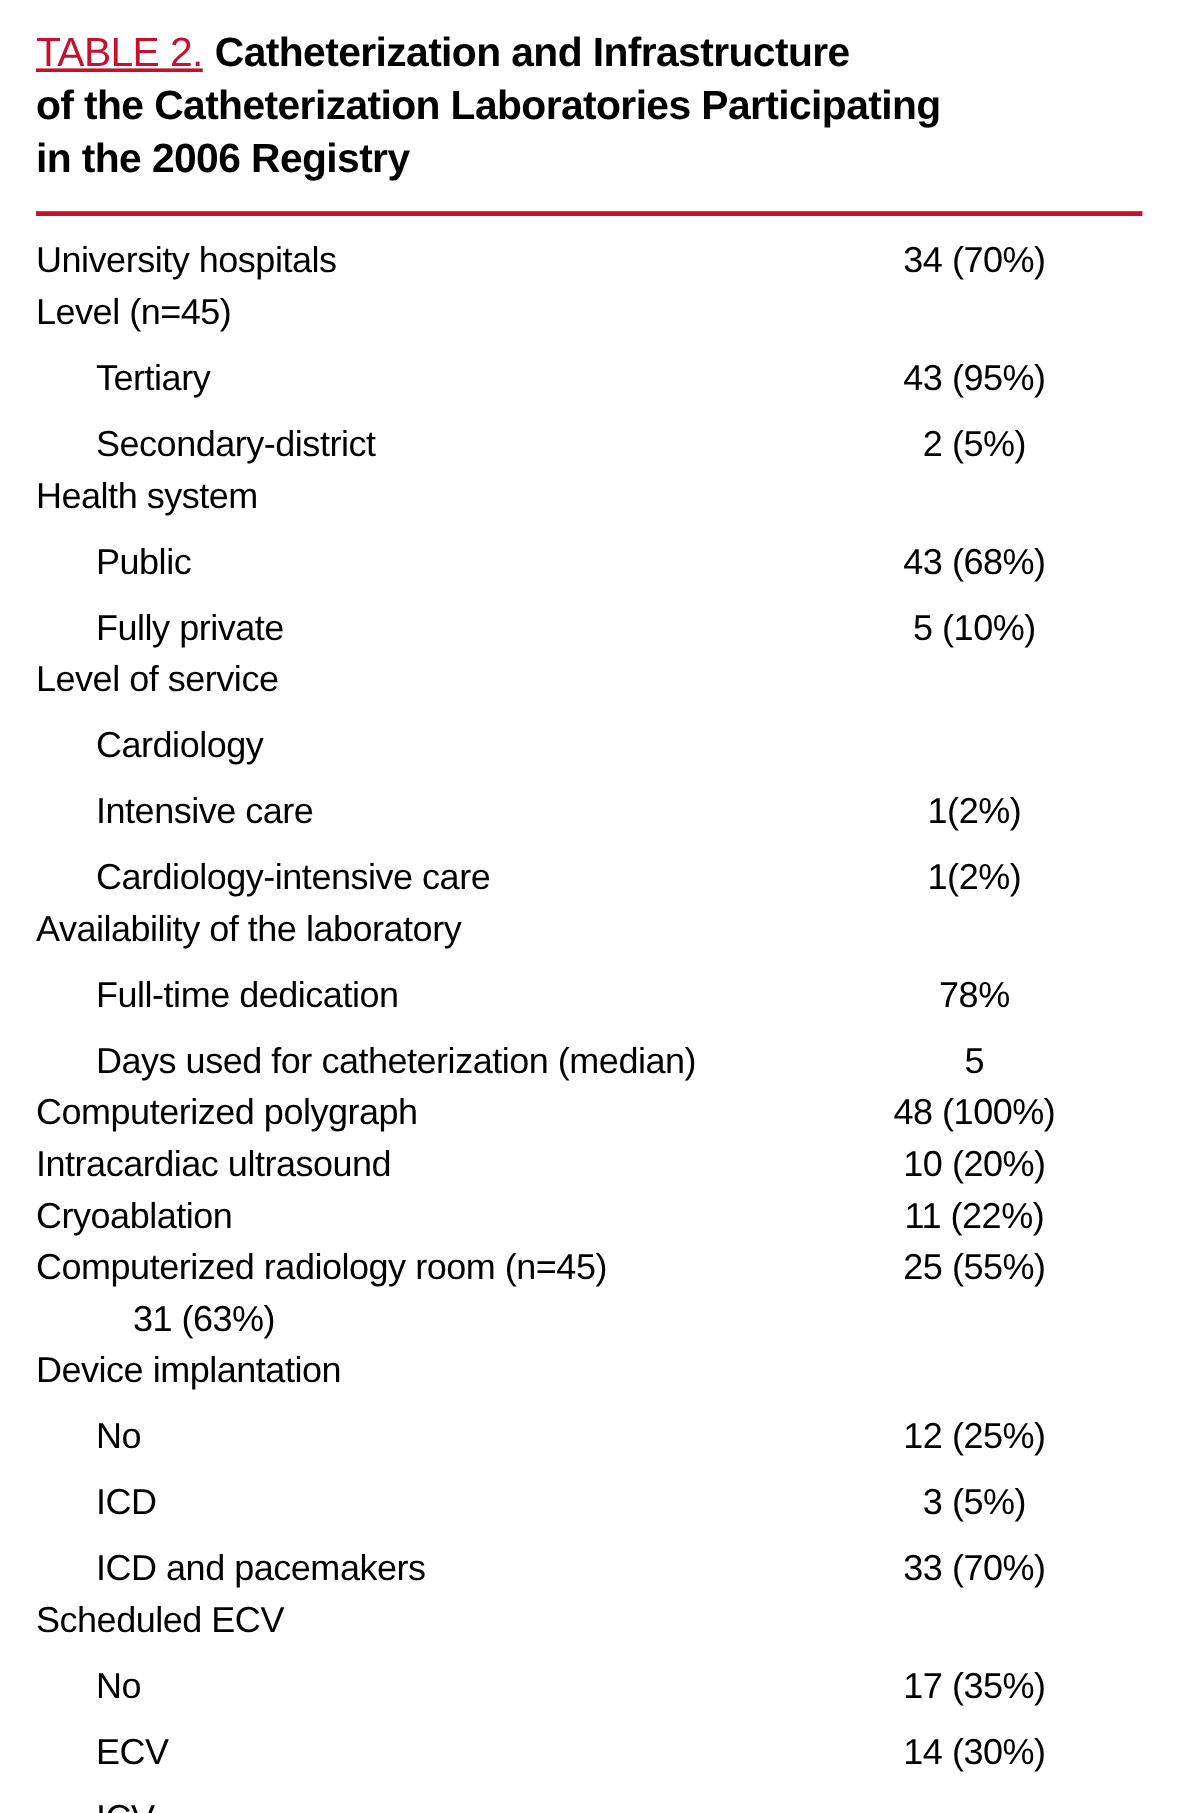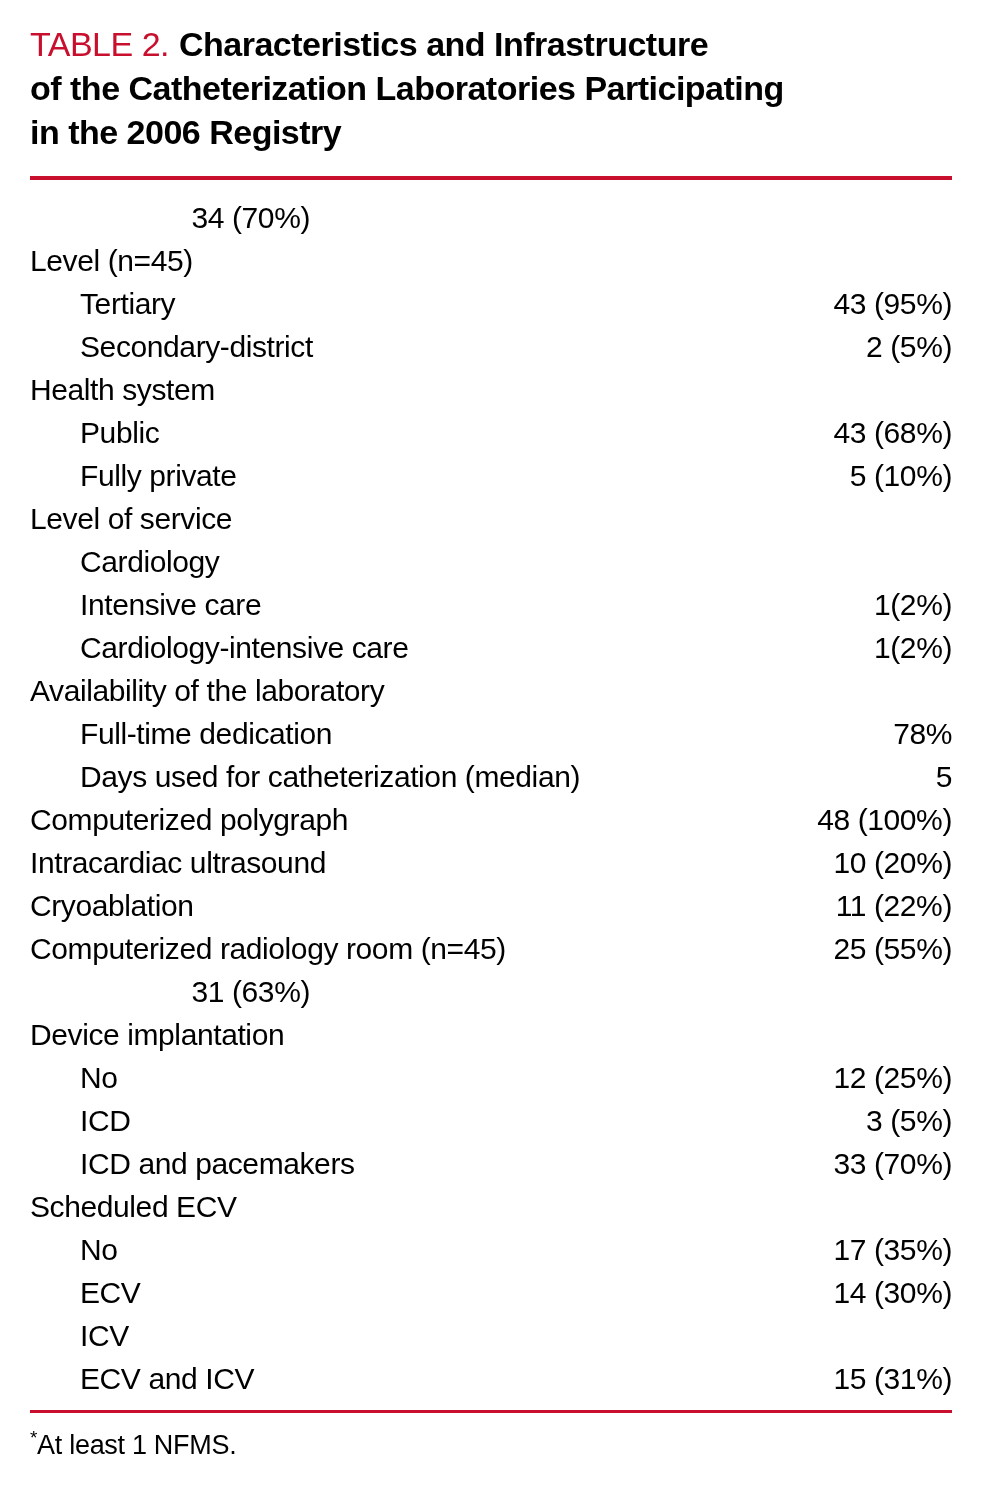--- a/index.html
+++ b/index.html
@@ -17,20 +17,21 @@
     font-size: 34px;
     line-height: 44px;
     font-weight: 700;
     letter-spacing: -0.5px;
     margin-top: 8px;
   }
   .title-label {
     font-weight: 400;
     color: var(--accent, #C8102E);
     margin-right: 10px;
+    text-decoration: underline;
   }
 
   .rule {
     border: none;
     height: 4px;
     background: var(--accent, #C8102E);
     margin: 22px 0 6px 0;
   }
   .rule.bottom {
     height: 3px;
@@ -46,52 +47,53 @@
     align-items: baseline;
     font-size: 30px;
     line-height: 43px;
     letter-spacing: -0.4px;
   }
   .row .label {
     flex: 1 1 auto;
     white-space: nowrap;
     overflow: hidden;
   }
-  .row.indent .label { padding-left: 50px; }
+  .row.indent .label { padding-left: 50px; margin-top: 12px; }
   .row .value {
     flex: 0 0 280px;
-    text-align: right;
+    text-align: center;
     white-space: nowrap;
   }
 
   
   .footnotes {
     font-size: 27px;
     line-height: 37px;
     letter-spacing: -0.3px;
   }
   .footnotes .fn-marker {
     vertical-align: super;
     font-size: 19px;
     line-height: 0;
   }
 </style>
 </head>
 <body style="--accent: #C8102E;">
 
 <div class="title-block">
-  <span class="title-label">TABLE 2.</span><span>Characteristics and Infrastructure</span>
+  <span class="title-label">TABLE 2.</span><span>Catheterization and Infrastructure</span>
   <div>of the Catheterization Laboratories Participating</div>
   <div>in the 2006 Registry</div>
 </div>
 
 <hr class="rule top">
 
 <div class="table-body">
   <div class="row">
+    <span class="label">University hospitals</span>
     <span class="value">34 (70%)</span>
   </div>
 
   <div class="row">
     <span class="label">Level (n=45)</span>
     <span class="value"></span>
   </div>
 
   <div class="row indent">
     <span class="label">Tertiary</span>

